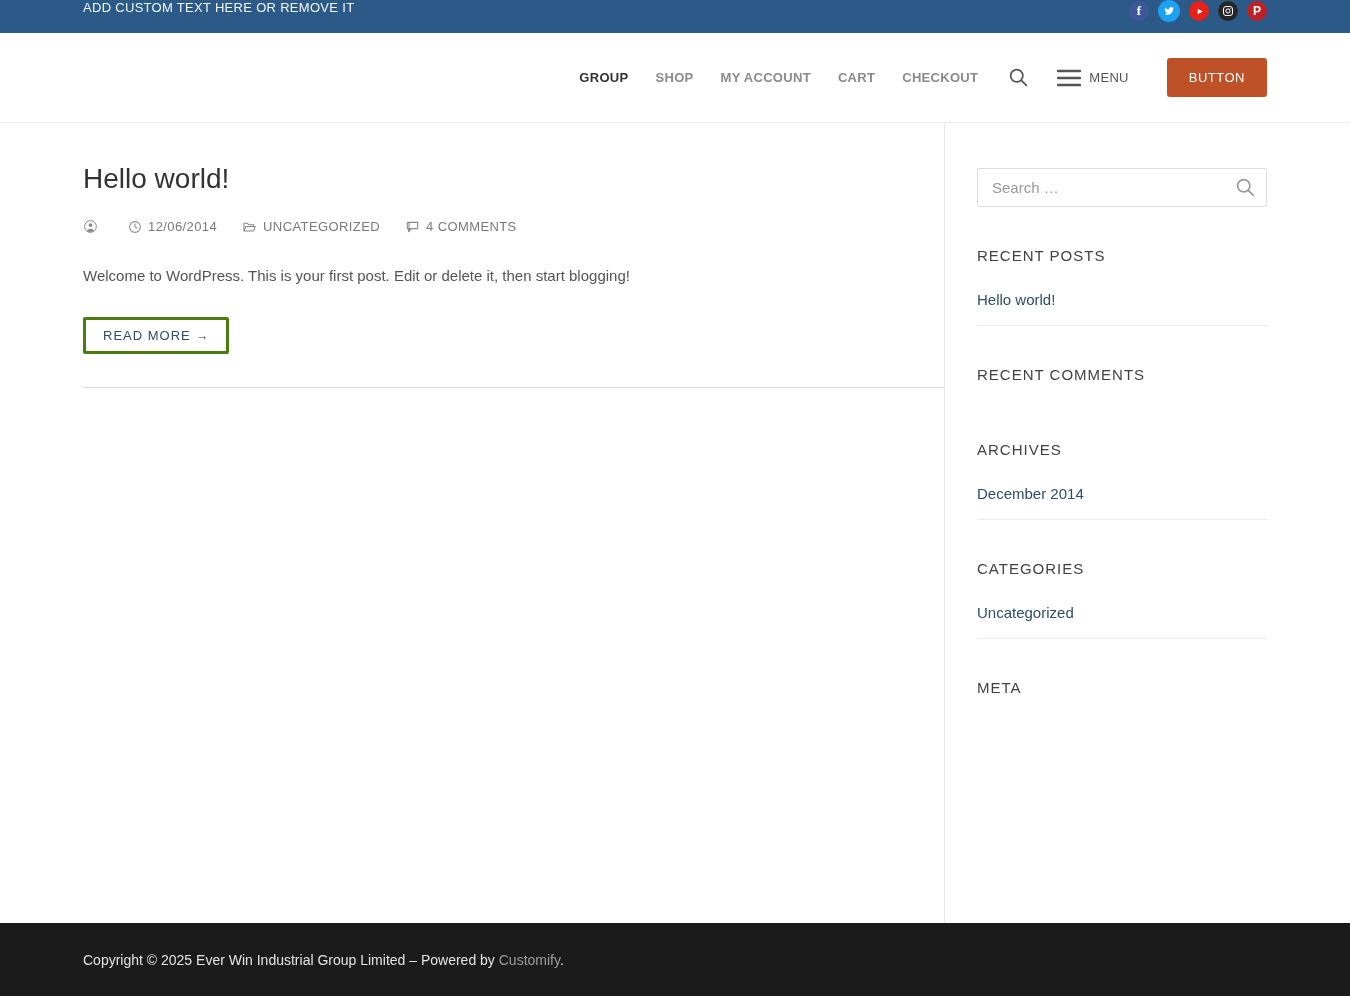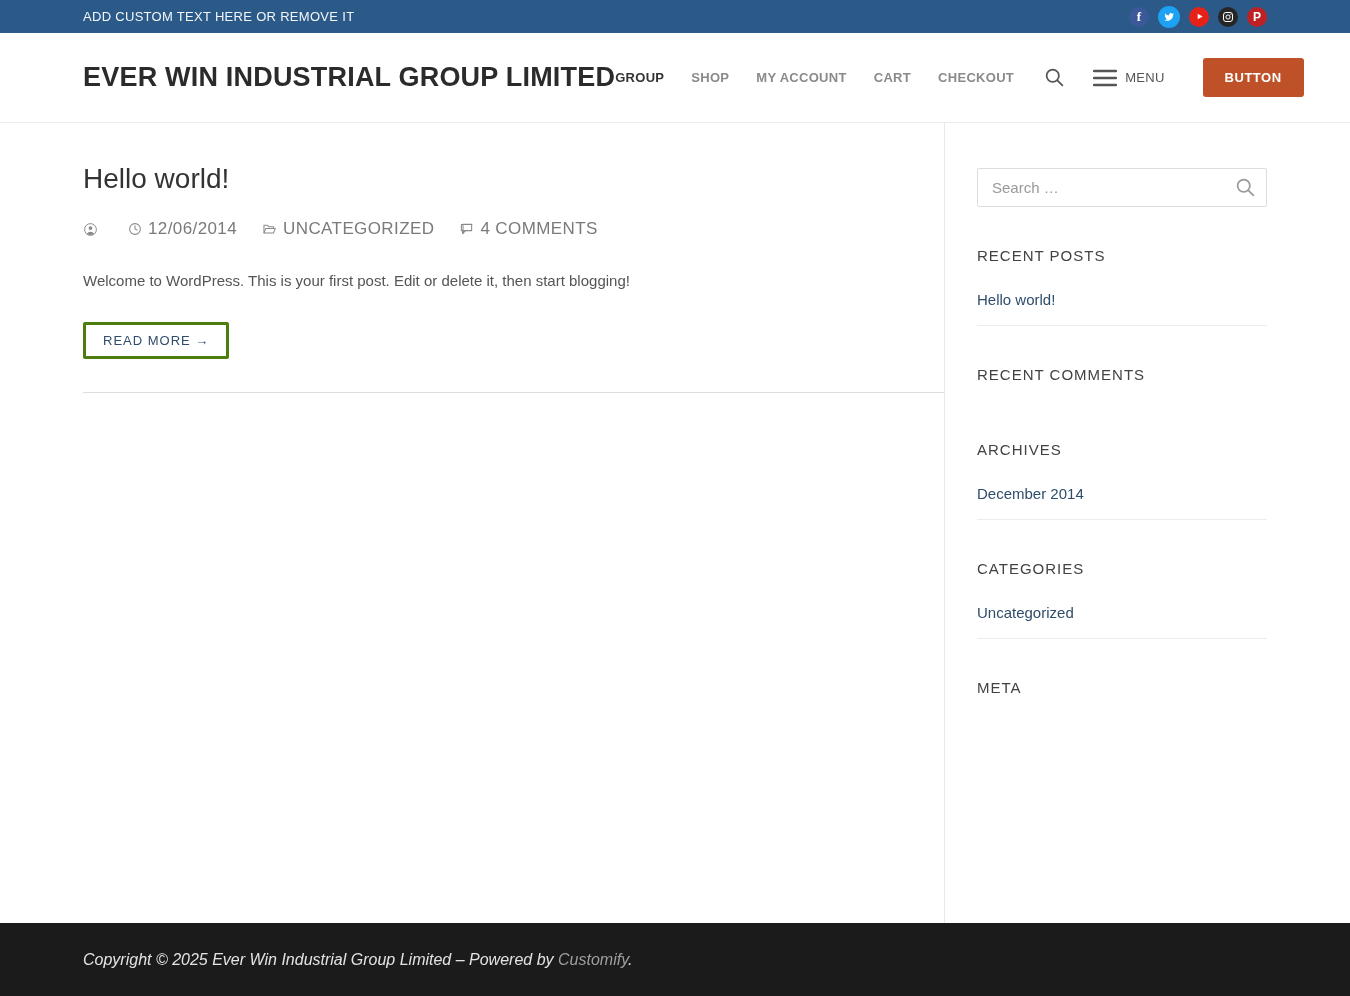--- a/index.html
+++ b/index.html
@@ -8,21 +8,21 @@
     width: 1350px; height: 996px;
     font-family: "Liberation Sans", sans-serif;
     background: #fff; color: #555;
     overflow: hidden;
   }
   .container { width: 1184px; margin: 0 auto; }
   a { text-decoration: none; cursor: pointer; }
 
   
   .topbar { background: #2b5a88; height: 33px; }
-  .topbar-inner { height: 33px; display: flex; align-items: center; justify-content: space-between; gap: 25px; }
+  .topbar-inner { height: 33px; display: flex; align-items: flex-start; justify-content: space-between; gap: 25px; }
   .topbar-text { color: #f2f6fa; font-size: 13px; letter-spacing: .3px; }
   .social { display: flex; align-items: center; }
   .soc {
     width: 20px; height: 20px; border-radius: 50%;
     display: flex; align-items: center; justify-content: center;
     margin-left: 9px; color: #fff;
   }
   .soc-fb { background: #3b5998; font-size: 13px; font-weight: bold; font-family: "Liberation Serif", serif; }
   .soc-tw { background: #1da1f2; width: 22px; height: 22px; }
   .soc-yt { background: #e62117; }
@@ -37,29 +37,29 @@
   nav.primary a { font-size: 13px; font-weight: bold; color: #8a8a8a; letter-spacing: .3px; white-space: nowrap; }
   nav.primary a.active { color: #333; }
   .search-btn { margin-left: 30px; display: flex; align-items: center; background: none; border: 0; padding: 0; cursor: pointer; }
   .menu-toggle {
     margin-left: 28px; display: flex; align-items: center; gap: 8px;
     background: none; border: 0; padding: 0; cursor: pointer;
     font-family: inherit; font-size: 13px; font-weight: normal; color: #555; letter-spacing: .3px;
   }
   .cta {
     margin-left: 38px; background: #bf5129; color: #fff;
-    font-size: 13px; font-weight: bold; letter-spacing: .5px;
+    font-size: 13px; font-weight: normal; letter-spacing: .5px;
     padding: 12px 22px; border-radius: 3px; display: inline-block;
   }
 
   
   .content-wrap { display: flex; min-height: 800px; align-items: stretch; }
   main { width: 861px; padding-top: 40px; }
   .post-title { font-size: 28px; font-weight: 400; color: #333; margin: 0 0 24px; }
-  .meta { display: flex; align-items: center; font-size: 17px; color: #7a7a7a; letter-spacing: .4px; }
+  .meta { display: flex; align-items: center; font-size: 13px; color: #7a7a7a; letter-spacing: .4px; }
   .meta-group { display: flex; align-items: center; gap: 6px; margin-right: 25px; }
   .meta-group.avatar { margin-right: 30px; }
   .excerpt { font-size: 15px; color: #555; line-height: 1.5; margin: 31px 0 0; }
   .read-more {
     display: inline-block; margin-top: 29px;
     border: 3px solid #4d7c0f; color: #2e4d6b;
     font-size: 13px; letter-spacing: 1px;
     padding: 8px 17px; border-radius: 2px; background: #fff;
   }
   .post-divider { border: 0; border-top: 1px solid #dedede; margin: 33px 0 0; }
@@ -80,21 +80,21 @@
     font-size: 15px; font-weight: 400; color: #424242;
     letter-spacing: 1px; margin: 0 0 27px;
   }
   .widget ul { list-style: none; margin: 0; padding: 0; }
   .widget li { border-bottom: 1px solid #ececec; padding: 14px 0 16px; }
   .widget li:first-child { padding-top: 0; }
   .widget li a { font-size: 15px; color: #2e4d6b; }
 
   
   footer { background: #1b1b1b; height: 74px; display: flex; align-items: center; }
-  .footer-text { font-size: 16px; color: #e3e3e3; font-style: italic; }
+  .footer-text { font-size: 14px; color: #e3e3e3; }
   .footer-text a { color: #9e9e9e; }
 
   svg { display: block; }
 </style>
 </head>
 <body>
 
 <div class="topbar">
   <div class="container topbar-inner">
     <span class="topbar-text">ADD CUSTOM TEXT HERE OR REMOVE IT</span>
@@ -121,21 +121,20 @@
       </a>
       <a class="soc soc-pin">
         <span>P</span>
       </a>
     </div>
   </div>
 </div>
 
 <header>
   <div class="container header-inner">
-    <a class="site-title">EVER WIN INDUSTRIAL GROUP LIMITED</a>
     <nav class="primary">
       <a class="active">GROUP</a>
       <a>SHOP</a>
       <a>MY ACCOUNT</a>
       <a>CART</a>
       <a>CHECKOUT</a>
     </nav>
     <button class="search-btn">
       <svg width="21" height="21" viewBox="0 0 24 24" fill="none" stroke="#555" stroke-width="2" stroke-linecap="round">
           <circle cx="10" cy="10" r="7"></circle>

